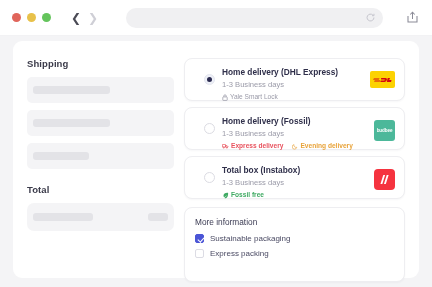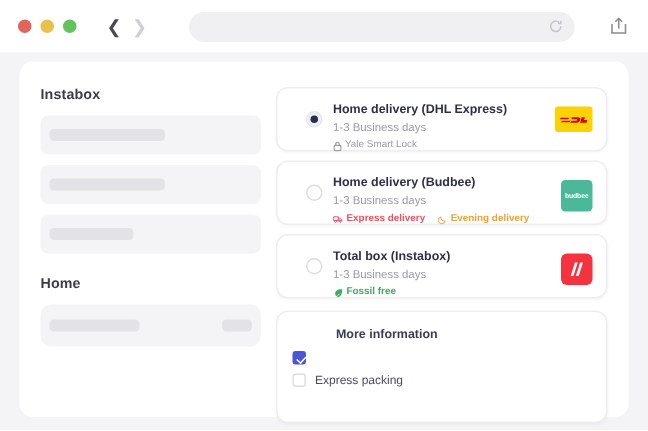--- a/index.html
+++ b/index.html
@@ -186,24 +186,23 @@
   .moreinfo {
     background: #ffffff;
     border: 1px solid #eeeef1;
     border-radius: 8px;
     padding: 9px 10px 11px 10px;
     box-shadow: 0 1px 2px rgba(30,30,60,0.035);
     margin-top: 2px;
   }
   .mi-title {
     font-size: 8.3px;
-    font-weight: bold;
+    font-weight: normal;
     color: #3b3b53;
     margin-bottom: 7px;
-    margin-left: 29px;
   }
   .cbrow {
     display: flex;
     align-items: center;
     gap: 6px;
     margin-bottom: 6px;
   }
   .cbrow:last-child { margin-bottom: 12px; align-items: flex-end; }
   .cbox {
     width: 9px; height: 9px;
@@ -253,33 +252,33 @@
       <path d="M4 8v8h12V8"></path>
       <path d="M10 12V3"></path>
       <path d="M7 6l3-3 3 3"></path>
     </svg>
   </div>
 
   <div class="page">
     <div class="card">
 
       <div class="leftcol">
-        <div class="sec-title">Instabox</div>
+        <div class="sec-title">Shipping</div>
 
         <div class="skel-row">
           <span class="skel-bar w-long"></span>
         </div>
         <div class="skel-row">
           <span class="skel-bar w-mid"></span>
         </div>
         <div class="skel-row">
           <span class="skel-bar w-short"></span>
         </div>
 
-        <div class="sec-title total-title">Home</div>
+        <div class="sec-title total-title">Total</div>
         <div class="total-box">
           <span class="skel-bar w-tot"></span>
           <span class="skel-bar w-amt"></span>
         </div>
       </div>
 
       <div class="rightcol">
 
         <div class="option">
           <span class="radio on"></span>
@@ -301,21 +300,21 @@
               <path d="M2 5h12l-2 2H0zM4 9h12l-2 2H2z" fill="#d40511"></path>
               <path d="M17 4h9c3 0 4 2 3 4s-2 4-5 4h-9l2-3h7l1-2h-8z" fill="#d40511"></path>
               <path d="M31 4h5l-2 4h5l-1 4h-9z" fill="#d40511"></path>
             </svg>
           </div>
         </div>
 
         <div class="option">
           <span class="radio"></span>
           <div class="opt-body">
-            <div class="opt-title">Home delivery (Budbee)</div>
+            <div class="opt-title">Home delivery (Fossil)</div>
             <div class="opt-sub">1-3 Business days</div>
             <div class="badges">
               <span class="badge red">
                 <svg width="7" height="6" viewBox="0 0 14 12" fill="none" stroke="#e8535f" stroke-width="1.3">
                   <path d="M1 3h6v5H1z"></path>
                   <path d="M7 5h3l2 2v1H7z"></path>
                   <circle cx="3.5" cy="9.2" r="1.2"></circle>
                   <circle cx="9.8" cy="9.2" r="1.2"></circle>
                 </svg>
                 <span>Express delivery</span>
@@ -352,20 +351,21 @@
               <path d="M6.5 2.5h2.3L5.3 13.5H3z" fill="#ffffff"></path>
               <path d="M10.8 2.5h2.3L9.6 13.5H7.3z" fill="#ffffff"></path>
             </svg>
           </div>
         </div>
 
         <div class="moreinfo">
           <div class="mi-title">More information</div>
           <div class="cbrow">
             <span class="cbox checked"></span>
+            <span class="cb-label">Sustainable packaging</span>
           </div>
           <div class="cbrow">
             <span class="cbox"></span>
             <span class="cb-label">Express packing</span>
           </div>
         </div>
 
       </div>
     </div>
   </div>

